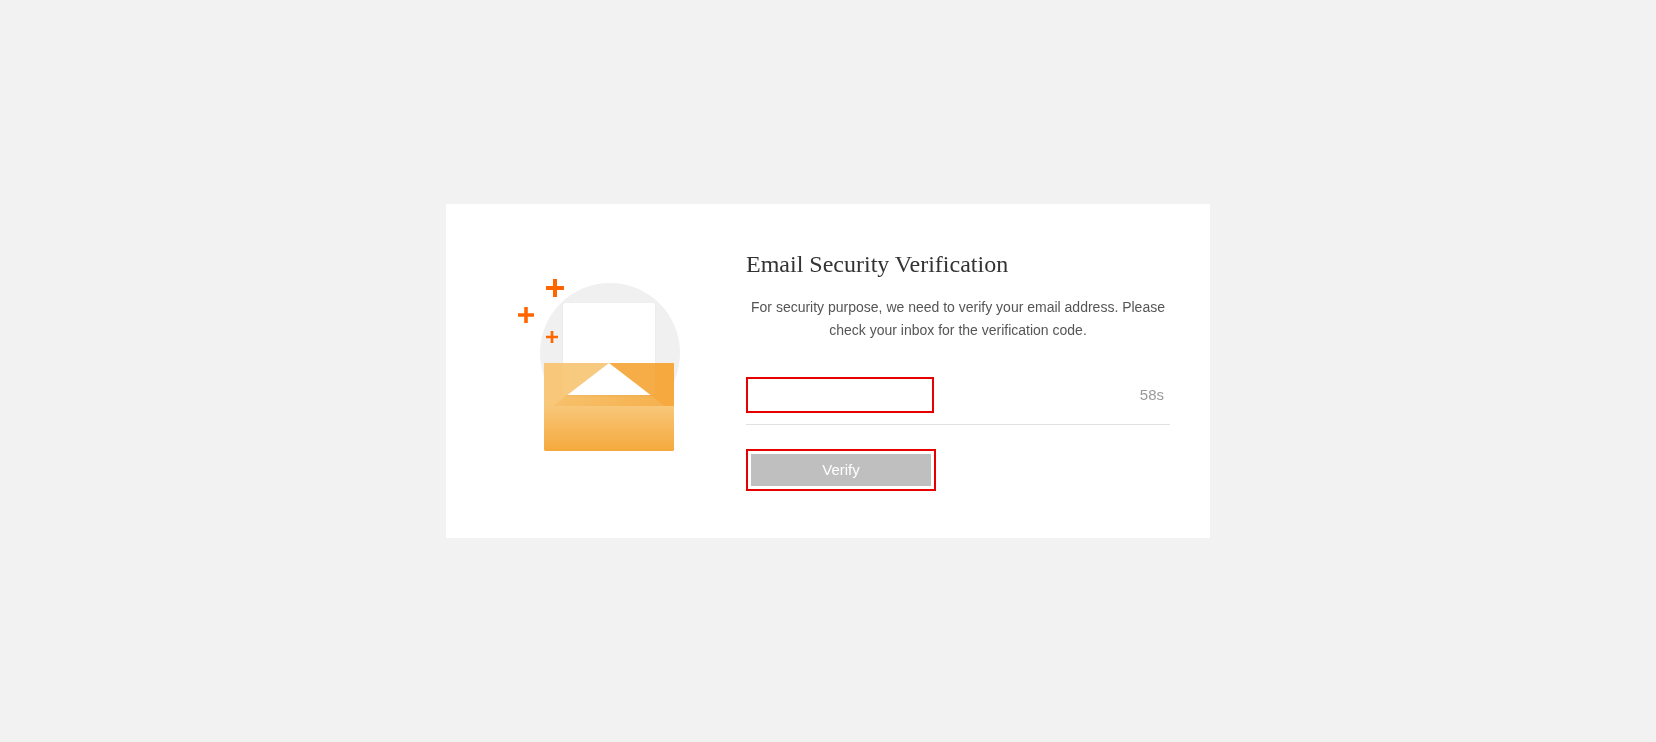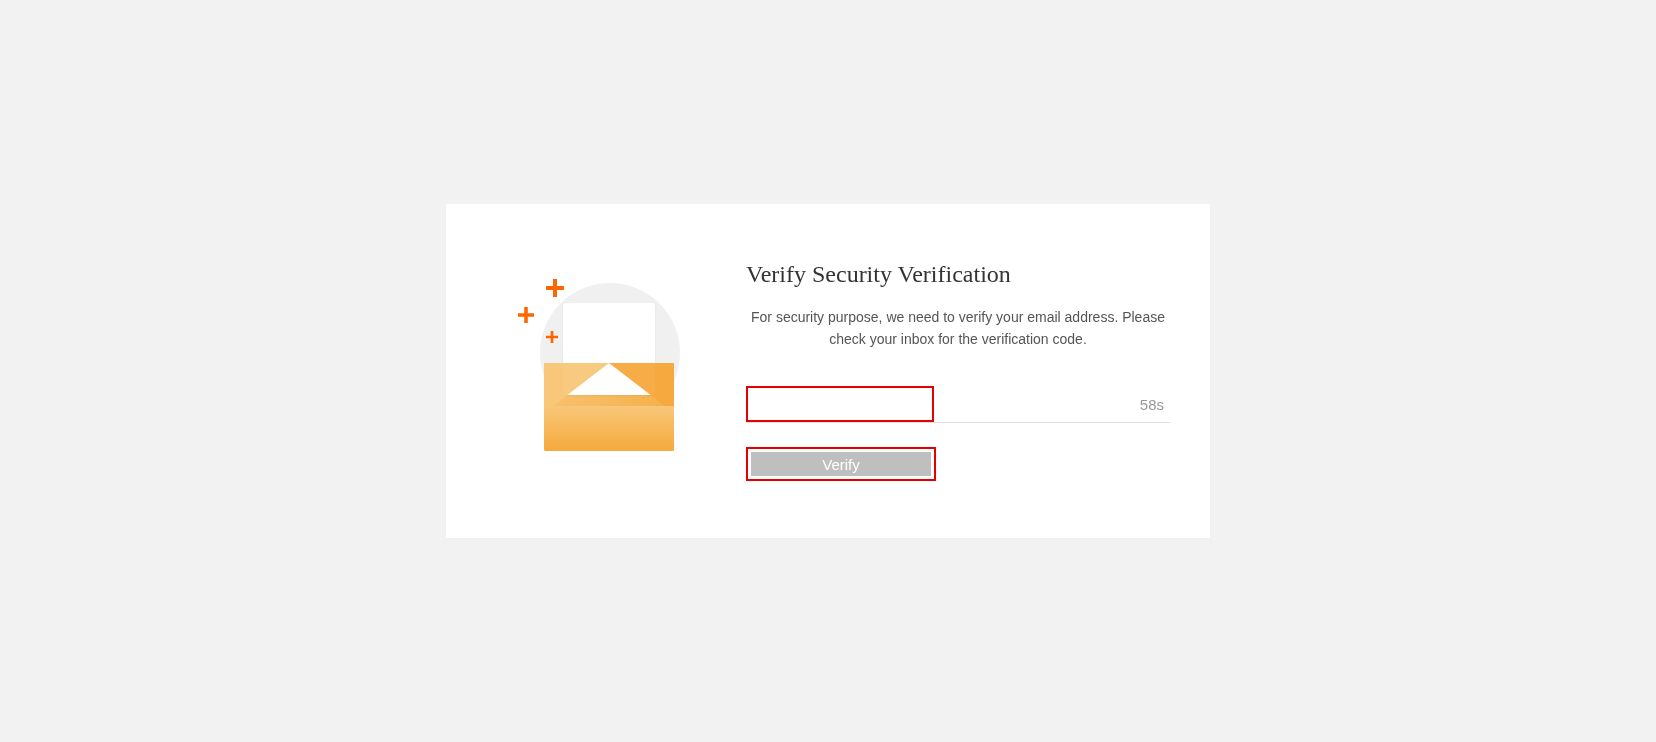--- a/index.html
+++ b/index.html
@@ -127,21 +127,21 @@
       font-size: 14px;
       color: #555555;
       line-height: 1.6;
       margin-bottom: 36px;
       text-align: center;
     }
     .input-row {
       display: flex;
       align-items: center;
       border-bottom: 1px solid #e0e0e0;
-      padding-bottom: 0;
+      padding-bottom: 11px;
       margin-bottom: 24px;
     }
     .input-highlight {
       border: 2px solid #e60000;
       padding: 2px;
     }
     .code-input {
       border: none;
       outline: none;
       width: 180px;
@@ -158,21 +158,21 @@
     .verify-highlight {
       border: 2px solid #e60000;
       padding: 3px;
       display: inline-block;
     }
     .verify-btn {
       background: #bfbfbf;
       color: #ffffff;
       border: none;
       width: 180px;
-      height: 24px;
+      height: 32px;
       font-size: 15px;
       cursor: pointer;
     }
   </style>
 </head>
 <body>
 
 <div class="card">
   <div class="illustration">
     <div class="circle-bg"></div>
@@ -193,21 +193,21 @@
     </div>
     <div class="envelope">
       <div class="env-back"></div>
       <div class="letter"></div>
       <div class="env-flap-left"></div>
       <div class="env-flap-right"></div>
       <div class="env-bottom"></div>
     </div>
   </div>
   <div class="content">
-    <h1 class="title">Verify Security Verification</h1>
+    <h1 class="title">Email Security Verification</h1>
     <p class="description">For security purpose, we need to verify your email address. Please check your inbox for the verification code.</p>
     <div class="input-row">
       <span class="input-highlight">
         <input type="text" class="code-input" value="" style="">
       </span>
       <span class="timer">58s</span>
     </div>
     <span class="verify-highlight">
       <button class="verify-btn">Verify</button>
     </span>

